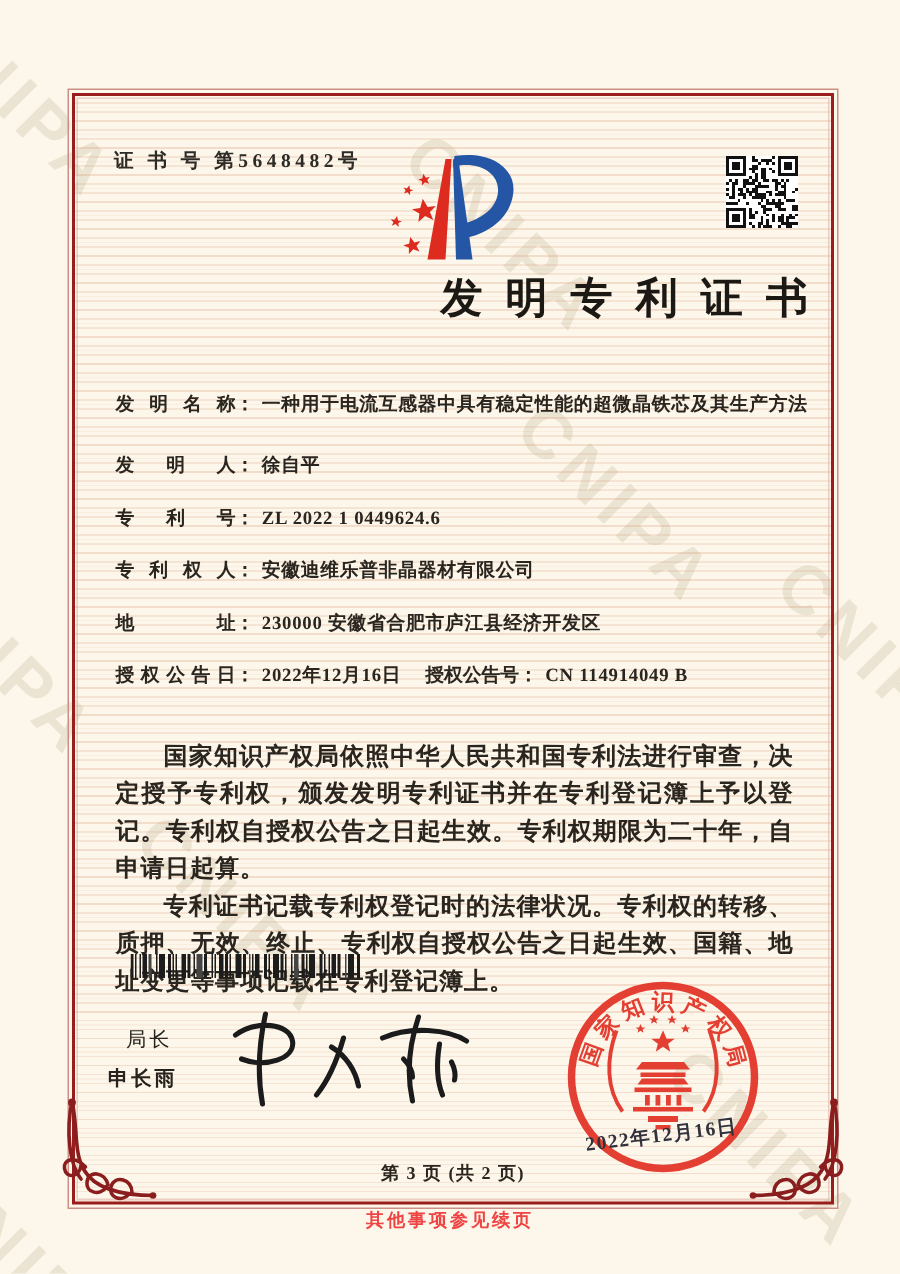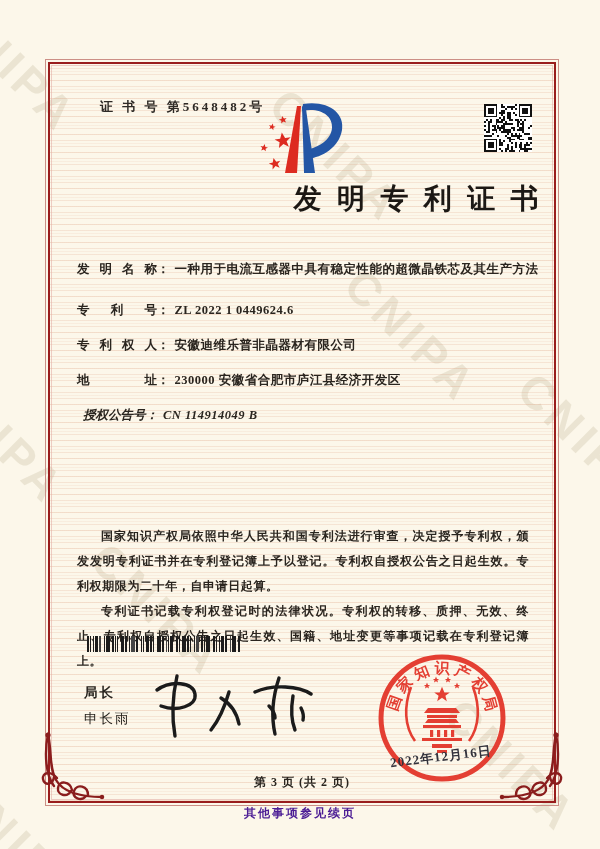--- a/index.html
+++ b/index.html
@@ -30,65 +30,64 @@
   }
   .frame::before{
     content:"";position:absolute;inset:1px;border:1px solid rgba(224,170,160,.55);
     pointer-events:none;
   }
   .abs{position:absolute;}
   
   .cert-no{
     left:26px;top:34px;font-size:13px;font-weight:bold;color:#2e2a26;
     letter-spacing:3px;
-    margin-left:24px;
   }
   .logo{left:198px;top:36px;}
   .qr{left:434px;top:40px;}
   .title{
     left:0;top:116px;width:100%;text-align:right;
     font-size:28px;font-weight:bold;color:#1c1814;
     letter-spacing:.55em;padding-left:.55em;box-sizing:border-box;
     white-space:nowrap;
   }
   
   .fields{left:27px;top:196px;width:470px;font-size:12.5px;font-weight:bold;color:#2a251f;}
   .frow{line-height:19px;margin-bottom:16px;white-space:nowrap;}
   .frow.first{margin-bottom:22px;white-space:normal;}
   .flabel{display:inline-block;width:80px;text-align:justify;text-align-last:justify;vertical-align:top;}
   .fcolon{display:inline-block;margin-right:5px;}
   .fvalue{letter-spacing:.5px;text-align:center;}
   .grant-row{display:flex;}
-  .grant-second{margin-left:6px;font-style:italic;}
-  
-  .paras{left:27px;top:428px;width:452px;font-size:12px;font-weight:bold;
-    color:#2a251f;line-height:25px;text-align:justify;margin-top:32px;}
+  .grant-second{margin-left:16px;}
+  
+  .paras{left:27px;top:428px;width:452px;font-size:16px;font-weight:bold;
+    color:#2a251f;line-height:25px;text-align:justify;}
   .paras p{margin:0;text-indent:2em;letter-spacing:.6px;}
   
   .barcode{left:37px;top:572px;}
   
-  .signer-title{left:34px;top:620px;font-size:13.5px;font-weight:bold;color:#26221d;letter-spacing:2px;}
-  .signer-name{left:34px;top:646px;font-size:13.5px;font-weight:normal;color:#26221d;letter-spacing:2px;}
+  .signer-title{left:34px;top:620px;font-size:13.5px;font-weight:normal;color:#26221d;letter-spacing:2px;}
+  .signer-name{left:22px;top:646px;font-size:13.5px;font-weight:bold;color:#26221d;letter-spacing:2px;}
   .sig-script{left:93px;top:598px;}
   
   .seal{left:325px;top:587px;}
   .seal-date{
     left:318px;top:684px;width:146px;text-align:center;
     font-size:13px;font-weight:bold;color:#33323c;letter-spacing:1px;
     transform:rotate(-7deg);z-index:5;
   }
   
   .page-info{left:0;top:710px;width:100%;text-align:center;font-size:12px;
     font-weight:bold;color:#2a251f;letter-spacing:1px;}
   .flourish{width:64px;height:70px;}
   .fl-left{left:-9px;top:668px;}
   .fl-right{right:-9px;top:668px;transform:scaleX(-1);}
   .note{
     position:absolute;z-index:3;left:0;top:805px;width:100%;text-align:center;
-    font-size:12px;font-weight:bold;color:#4c1d95;letter-spacing:2px;
+    font-size:12px;font-weight:bold;color:#ef4444;letter-spacing:2px;
   }
 </style>
 </head>
 <body>
 
 <div class="wm" style="left:-28px;top:-12px">CNIPA</div>
 <div class="wm" style="left:297px;top:78px">CNIPA</div>
 <div class="wm" style="left:372px;top:258px">CNIPA</div>
 <div class="wm" style="left:545px;top:362px">CNIPA</div>
 <div class="wm" style="left:-40px;top:360px">CNIPA</div>
@@ -321,34 +320,40 @@
     </svg>
 
   <div class="abs title">发明专利证书</div>
 
   <div class="abs fields">
 
       <div class="frow first">
         <span class="flabel">发明名称</span><span class="fcolon">：</span><span class="fvalue">一种用于电流互感器中具有稳定性能的超微晶铁芯及其生产方法</span>
       </div>
 
+      <div class="frow">
+        <span class="flabel">发明人</span><span class="fcolon">：</span><span class="fvalue">徐自平</span>
+      </div>
 
       <div class="frow">
         <span class="flabel">专利号</span><span class="fcolon">：</span><span class="fvalue">ZL 2022 1 0449624.6</span>
       </div>
 
 
       <div class="frow">
         <span class="flabel">专利权人</span><span class="fcolon">：</span><span class="fvalue">安徽迪维乐普非晶器材有限公司</span>
       </div>
 
       <div class="frow">
         <span class="flabel">地址</span><span class="fcolon">：</span><span class="fvalue">230000 安徽省合肥市庐江县经济开发区</span>
       </div>
     <div class="frow grant-row">
+      <span>
+        <span class="flabel">授权公告日</span><span class="fcolon">：</span><span class="fvalue">2022年12月16日</span>
+      </span>
       <span class="grant-second">
         <span>授权公告号</span><span class="fcolon">：</span><span class="fvalue">CN 114914049 B</span>
       </span>
     </div>
   </div>
 
   <div class="abs paras">
 
   <p>国家知识产权局依照中华人民共和国专利法进行审查，决定授予专利权，颁发发明专利证书并在专利登记簿上予以登记。专利权自授权公告之日起生效。专利权期限为二十年，自申请日起算。</p>
       <p>专利证书记载专利权登记时的法律状况。专利权的转移、质押、无效、终止、专利权自授权公告之日起生效、国籍、地址变更等事项记载在专利登记簿上。</p>

